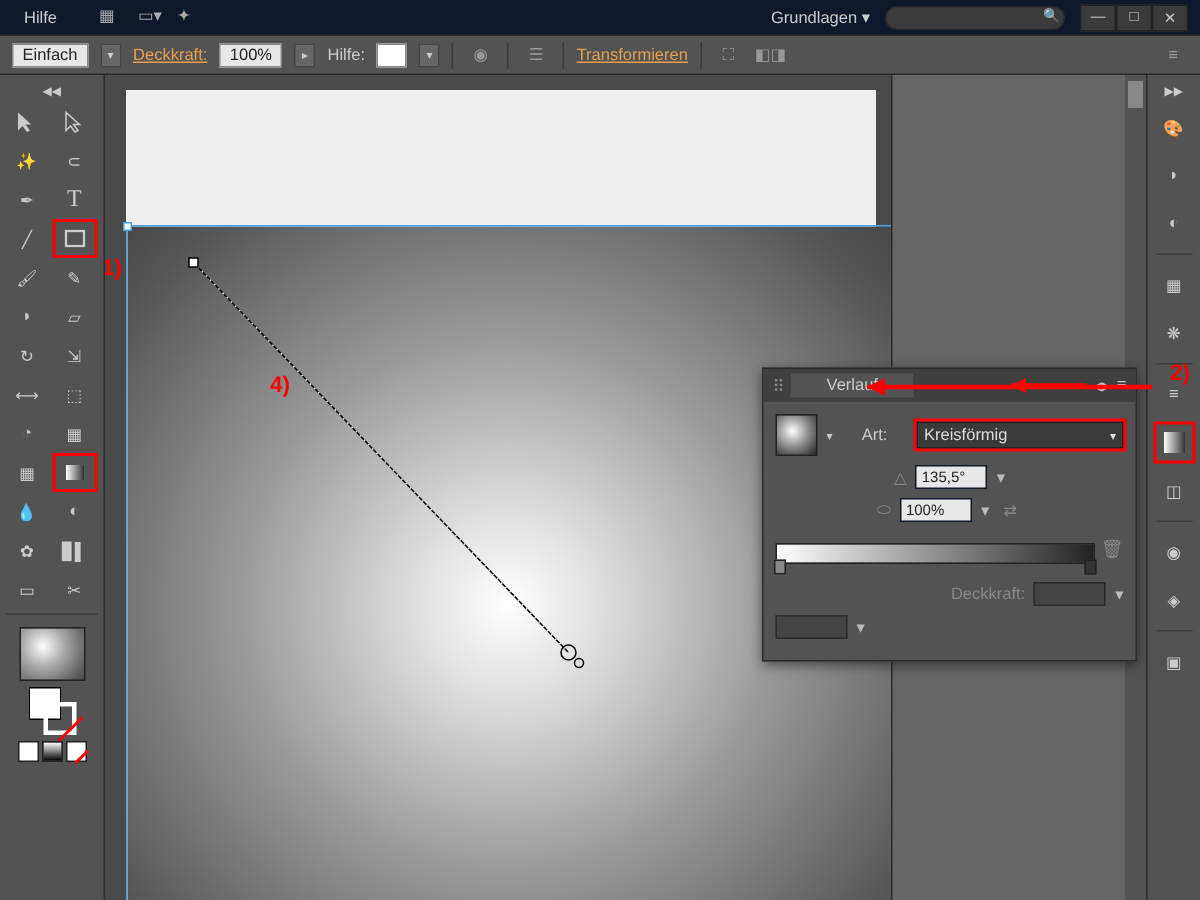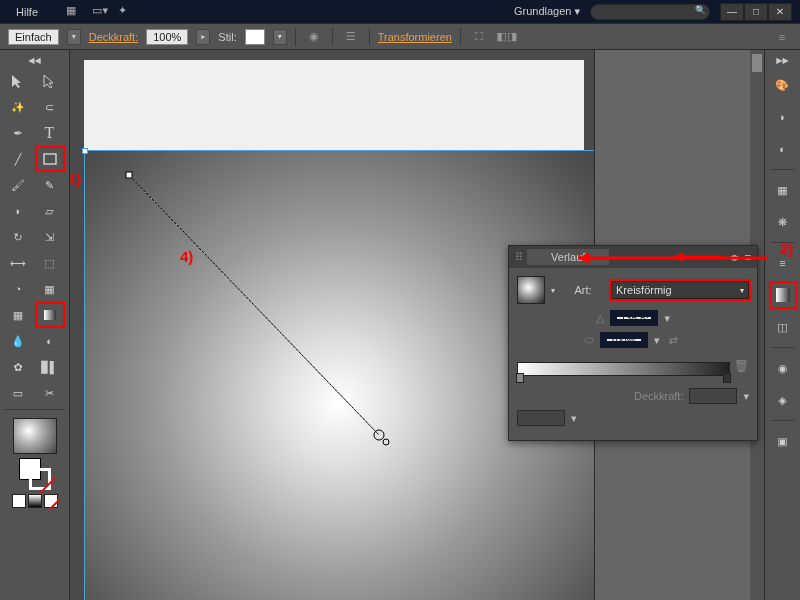--- a/index.html
+++ b/index.html
@@ -69,21 +69,21 @@
 .panel-tabs { height: 22px; background: #3f3f3f; display: flex; align-items: center; padding: 0 6px; color: #ccc; gap: 4px; }
 .panel-tab { padding: 2px 24px; background: #535353; }
 .panel-body { padding: 8px; color: #bbb; }
 .panel-row { display: flex; align-items: center; gap: 6px; margin-bottom: 6px; }
 .panel-row .lbl { min-width: 44px; text-align: center; color: #888; }
 .panel-row .lbl.active { color: #ccc; }
 .grad-swatch { width: 28px; height: 28px; background: radial-gradient(circle at 40% 40%, #fff, #888 50%, #222); border: 1px solid #222; }
 .tiny-arrow { color: #ccc; font-size: 8px; }
 .dropdown { flex: 1; background: #3a3a3a; border: 1px solid #222; height: 18px; padding: 0 4px; display: flex; align-items: center; justify-content: space-between; color: #ddd; }
 .dropdown.hl { outline: 2px solid #ff0000; }
-.input-sm { background: #e8e8e8; color: #222; border: 7px solid #0f172a; height: 16px; width: 48px; padding: 0 3px; font-size: 10px; }
+.input-sm { background: #e8e8e8; color: #222; border: 1px solid #0f172a; height: 16px; width: 48px; padding: 0 3px; font-size: 10px; }
 .btn-group { display: flex; gap: 0; }
 .btn-sm { width: 20px; height: 18px; background: #444; border: 1px solid #2a2a2a; }
 .mini-stroke { width: 20px; height: 20px; border: 2px solid #888; position: relative; }
 .mini-stroke::after { content: ""; position: absolute; inset: -2px; border-bottom: 2px solid red; transform: rotate(-45deg); }
 .grad-strip { height: 14px; background: linear-gradient(to right, #fff, #222); border: 1px solid #222; margin: 8px 0 2px; position: relative; }
 .grad-stop { position: absolute; bottom: -8px; width: 8px; height: 10px; background: #888; border: 1px solid #222; }
 .trash { color: #888; font-size: 12px; }
 </style>
 </head>
 <body>
@@ -104,21 +104,21 @@
     <div class="win-btn">✕</div>
   </div>
 </div>
 
 <div class="optbar">
   <span class="field">Einfach</span>
   <span class="dropdown-arrow">▾</span>
   <span class="orange">Deckkraft:</span>
   <span class="field">100%</span>
   <span class="dropdown-arrow">▸</span>
-  <span class="label">Stil:</span>
+  <span class="label">Hilfe:</span>
   <span class="swatch"></span>
   <span class="dropdown-arrow">▾</span>
   <span class="sep"></span>
   <span class="icon-btn">◉</span>
   <span class="sep"></span>
   <span class="icon-btn">☰</span>
   <span class="sep"></span>
   <span class="orange">Transformieren</span>
   <span class="sep"></span>
   <span class="icon-btn">⛶</span>

